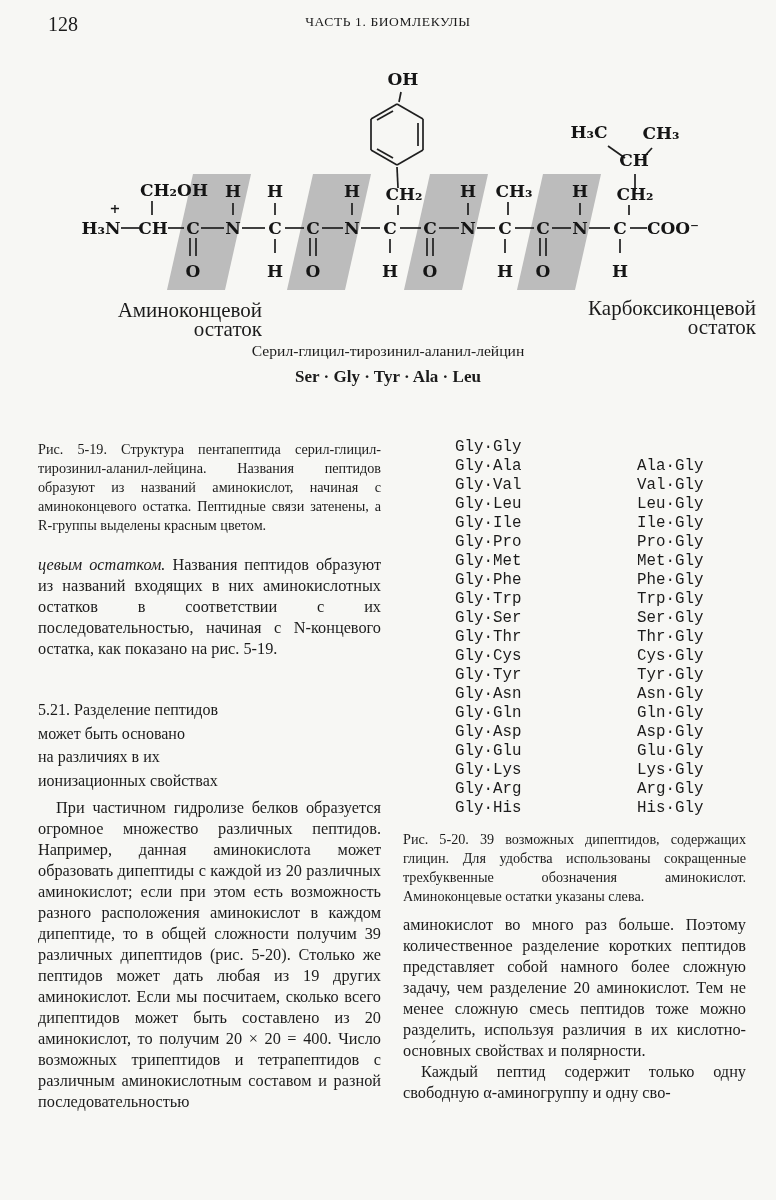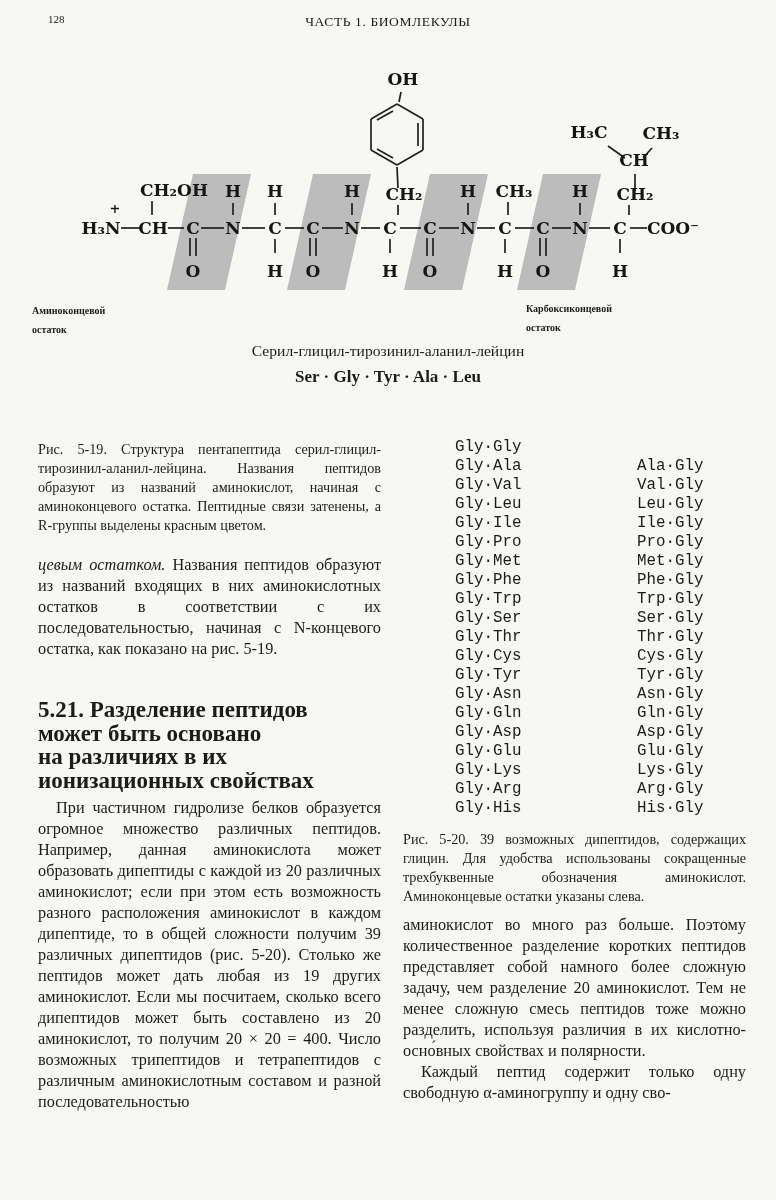--- a/index.html
+++ b/index.html
@@ -5,36 +5,36 @@
   html,body{margin:0;padding:0;}
   body{
     width:776px;height:1200px;
     background:#f7f7f4;
     color:#1b1b1b;
     font-family:"Liberation Serif","DejaVu Serif",serif;
     position:relative;
     overflow:hidden;
   }
   
-  .pagenum{position:absolute;left:48px;top:13px;font-size:11px;}
+  .pagenum{position:absolute;left:48px;top:13px;font-size:20px;}
   .runhead{position:absolute;left:0;right:0;top:14px;text-align:center;font-size:13.5px;letter-spacing:.6px;}
   
   svg.structure{position:absolute;left:0;top:0;width:776px;height:300px;}
-  .term-label{position:absolute;width:230px;text-align:left;font-size:10px;line-height:19px;font-weight:bold;}
+  .term-label{position:absolute;width:230px;text-align:right;font-size:21px;line-height:19px;}
   .pep-name-ru{position:absolute;left:0;right:0;top:342px;text-align:center;font-size:15.6px;}
   .pep-name-abbr{position:absolute;left:0;right:0;top:367px;text-align:center;font-size:17px;font-weight:bold;}
   
   .col{position:absolute;width:343px;margin-top:8px;}
   .col-left{left:38px;top:430px;height:770px;}
   .col-right{left:403px;top:430px;height:770px;}
   .caption{position:absolute;font-size:14.2px;line-height:19px;text-align:justify;}
   .bodytext{position:absolute;font-size:16.3px;line-height:21px;text-align:justify;}
   .indent{text-indent:18px;}
   .lead-italic{font-style:italic;}
-  .sect-heading{position:absolute;font-weight:bold;font-size:23px;line-height:23.5px;}
+  .sect-heading{position:absolute;font-weight:normal;font-size:16px;line-height:23.5px;}
   
   .dip-table{position:absolute;left:52px;top:0;width:291px;font-size:15.8px;line-height:19px;font-family:Liberation Mono, monospace;}
   .dip-row{display:flex;}
   .dip-row span:first-child{width:182px;}
   p{margin:0;}
   p + p{margin-top:0;}
 </style>
 </head>
 <body>
 

